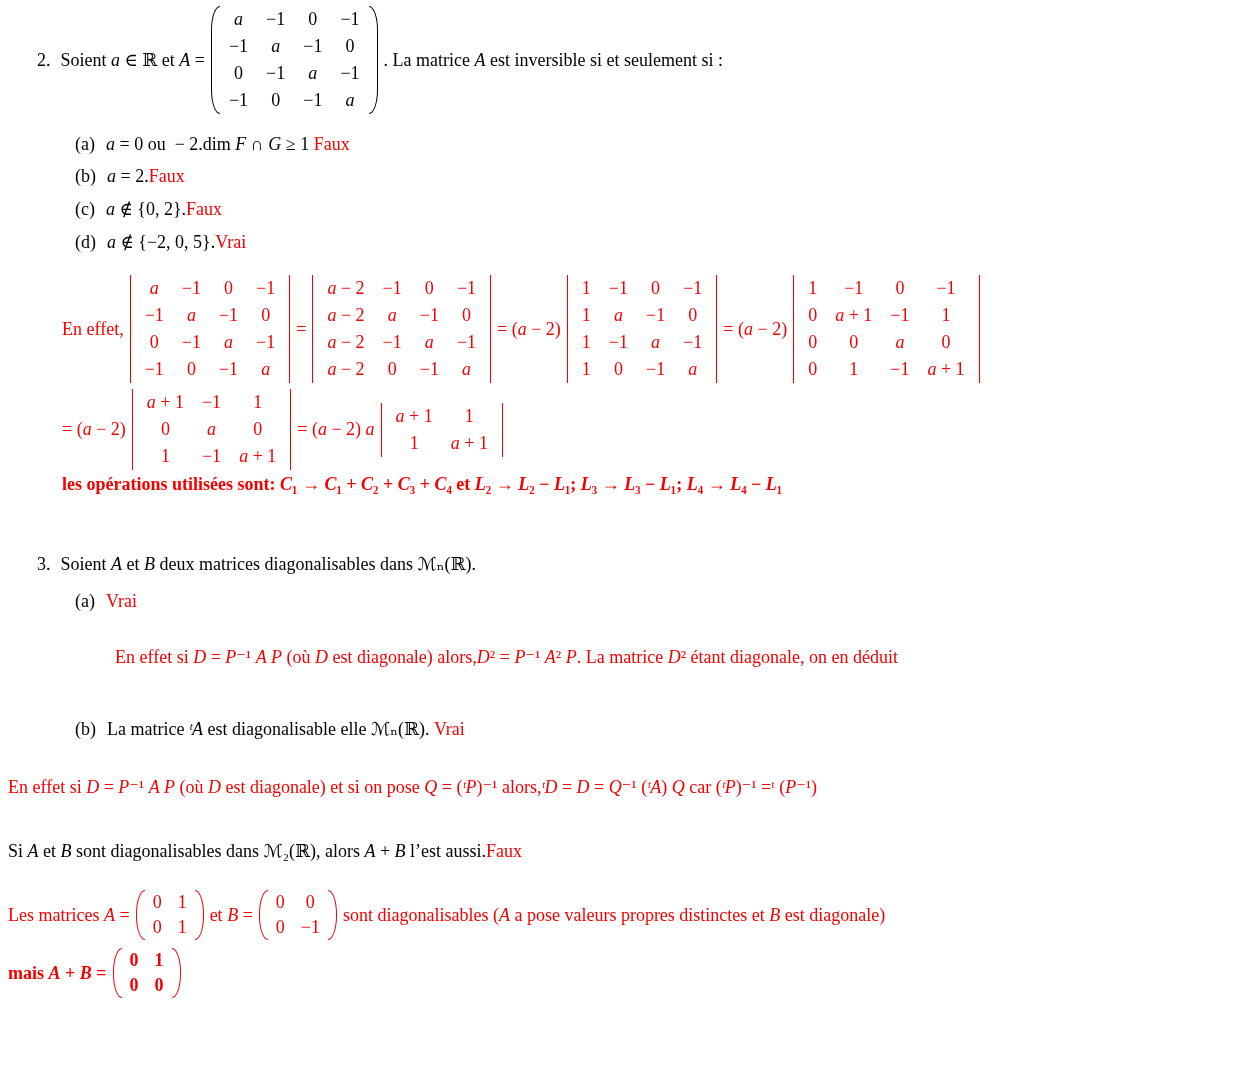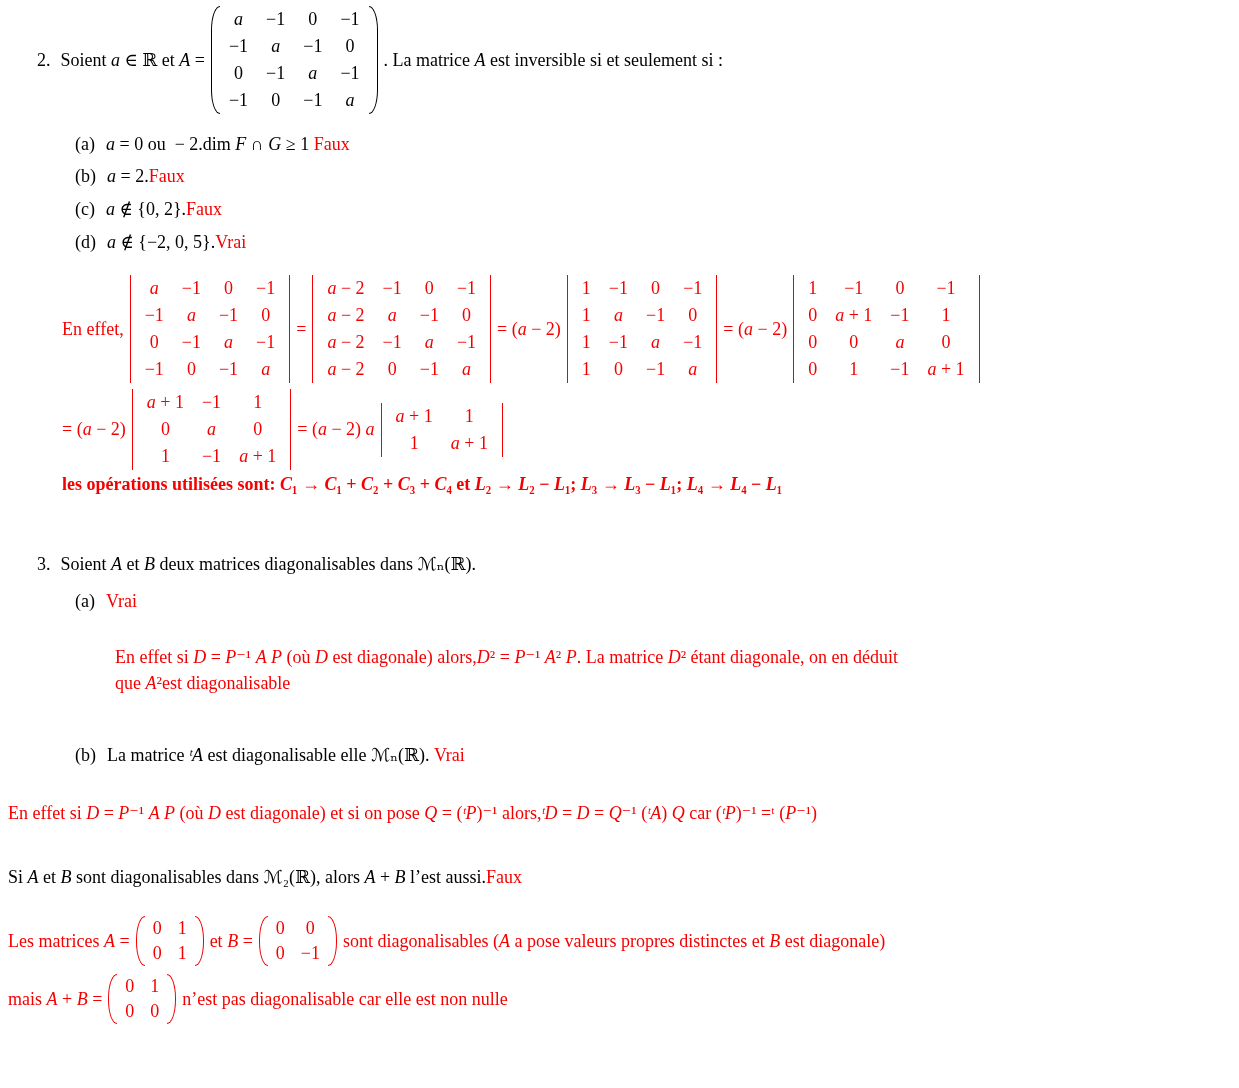--- a/index.html
+++ b/index.html
@@ -36,21 +36,21 @@
   #proof1{margin:22px 0 0 62px;}
   #proof2{margin:6px 0 0 62px;}
   #proof-ops{margin:4px 0 0 62px;font-weight:bold;}
   #q3-intro{margin:58px 0 0 37px;}
   #q3a{margin:16px 0 0 75px;}
   #q3a-expl{margin:32px 0 0 115px;line-height:26px;}
   #q3b{margin:48px 0 0 75px;}
   #q3b-expl{margin:36px 0 0 8px;}
   #si-line{margin:42px 0 8px 8px;}
   #counter1{margin:28px 10px 0 8px;}
-  #counter2{margin:8px 4px 0 8px;}
+  #counter2{margin:8px 4px 0 8px;font-weight:bold;}
 </style>
 </head>
 <body>
 
 <div class="page">
 
   <div class="line" id="sec2-intro">
     <span class="qnum">2.</span>
     <span data-rich="q2.intro_before"><span>Soient </span><span class="mv">a</span><span> ∈ ℝ et </span><span class="mv">A</span><span> =</span></span>
     <span class="mx">
@@ -235,21 +235,20 @@
     <span data-rich="q3.intro"><span>Soient </span><span class="mv">A</span><span> et </span><span class="mv">B</span><span> deux matrices diagonalisables dans ℳ</span><span>ₙ</span><span>(ℝ).</span></span>
   </div>
 
   <div class="baseline" id="q3a">
     <span class="olabel">(a)</span>
     <span class="red">Vrai</span>
   </div>
 
   <div class="red" id="q3a-expl">
     <div><span data-rich="q3.item_a.expl_line1"><span>En effet si </span><span class="mv">D</span><span> = </span><span class="mv">P</span><span>⁻¹ </span><span class="mv">A P</span><span> (où </span><span class="mv">D</span><span> est diagonale) alors,</span><span class="mv">D</span><span>² = </span><span class="mv">P</span><span>⁻¹ </span><span class="mv">A</span><span>² </span><span class="mv">P</span><span>. La matrice </span><span class="mv">D</span><span>² étant diagonale, on en déduit</span></span></div>
-    <div><span data-rich="q3.item_a.expl_line2"><span>que </span><span class="mv">A</span><span>²est diagonalisable</span></span></div>
   </div>
 
   <div class="baseline" id="q3b">
     <span class="olabel">(b)</span>
     <span data-rich="q3.item_b.text"><span>La matrice </span><span class="mv">ᵗA</span><span> est diagonalisable elle ℳ</span><span>ₙ</span><span>(ℝ). </span></span>
     <span class="red">Vrai</span>
   </div>
 
   <div class="line red nowrap" id="q3b-expl">
     <span data-rich="q3.item_b.expl"><span>En effet si </span><span class="mv">D</span><span> = </span><span class="mv">P</span><span>⁻¹ </span><span class="mv">A P</span><span> (où </span><span class="mv">D</span><span> est diagonale) et si on pose </span><span class="mv">Q</span><span> = (</span><span class="mv">ᵗP</span><span>)⁻¹ alors,</span><span class="mv">ᵗD</span><span> = </span><span class="mv">D</span><span> = </span><span class="mv">Q</span><span>⁻¹ (</span><span class="mv">ᵗA</span><span>) </span><span class="mv">Q</span><span> car (</span><span class="mv">ᵗP</span><span>)⁻¹ =ᵗ (</span><span class="mv">P</span><span>⁻¹)</span></span>
@@ -291,16 +290,15 @@
     <span class="small mx">
         <span class="br pl"></span>
         <span class="mx-body" style="grid-template-columns: repeat(2, auto);">
           <span class="mx-cell"><span>0</span></span>
           <span class="mx-cell"><span>1</span></span>
           <span class="mx-cell"><span>0</span></span>
           <span class="mx-cell"><span>0</span></span>
         </span>
         <span class="br pr"></span>
       </span>
-    <span data-rich="q3.counter.tail2"><span>n’est pas diagonalisable car elle est non nulle</span></span>
   </div>
 
 </div>
 
 </body></html>

